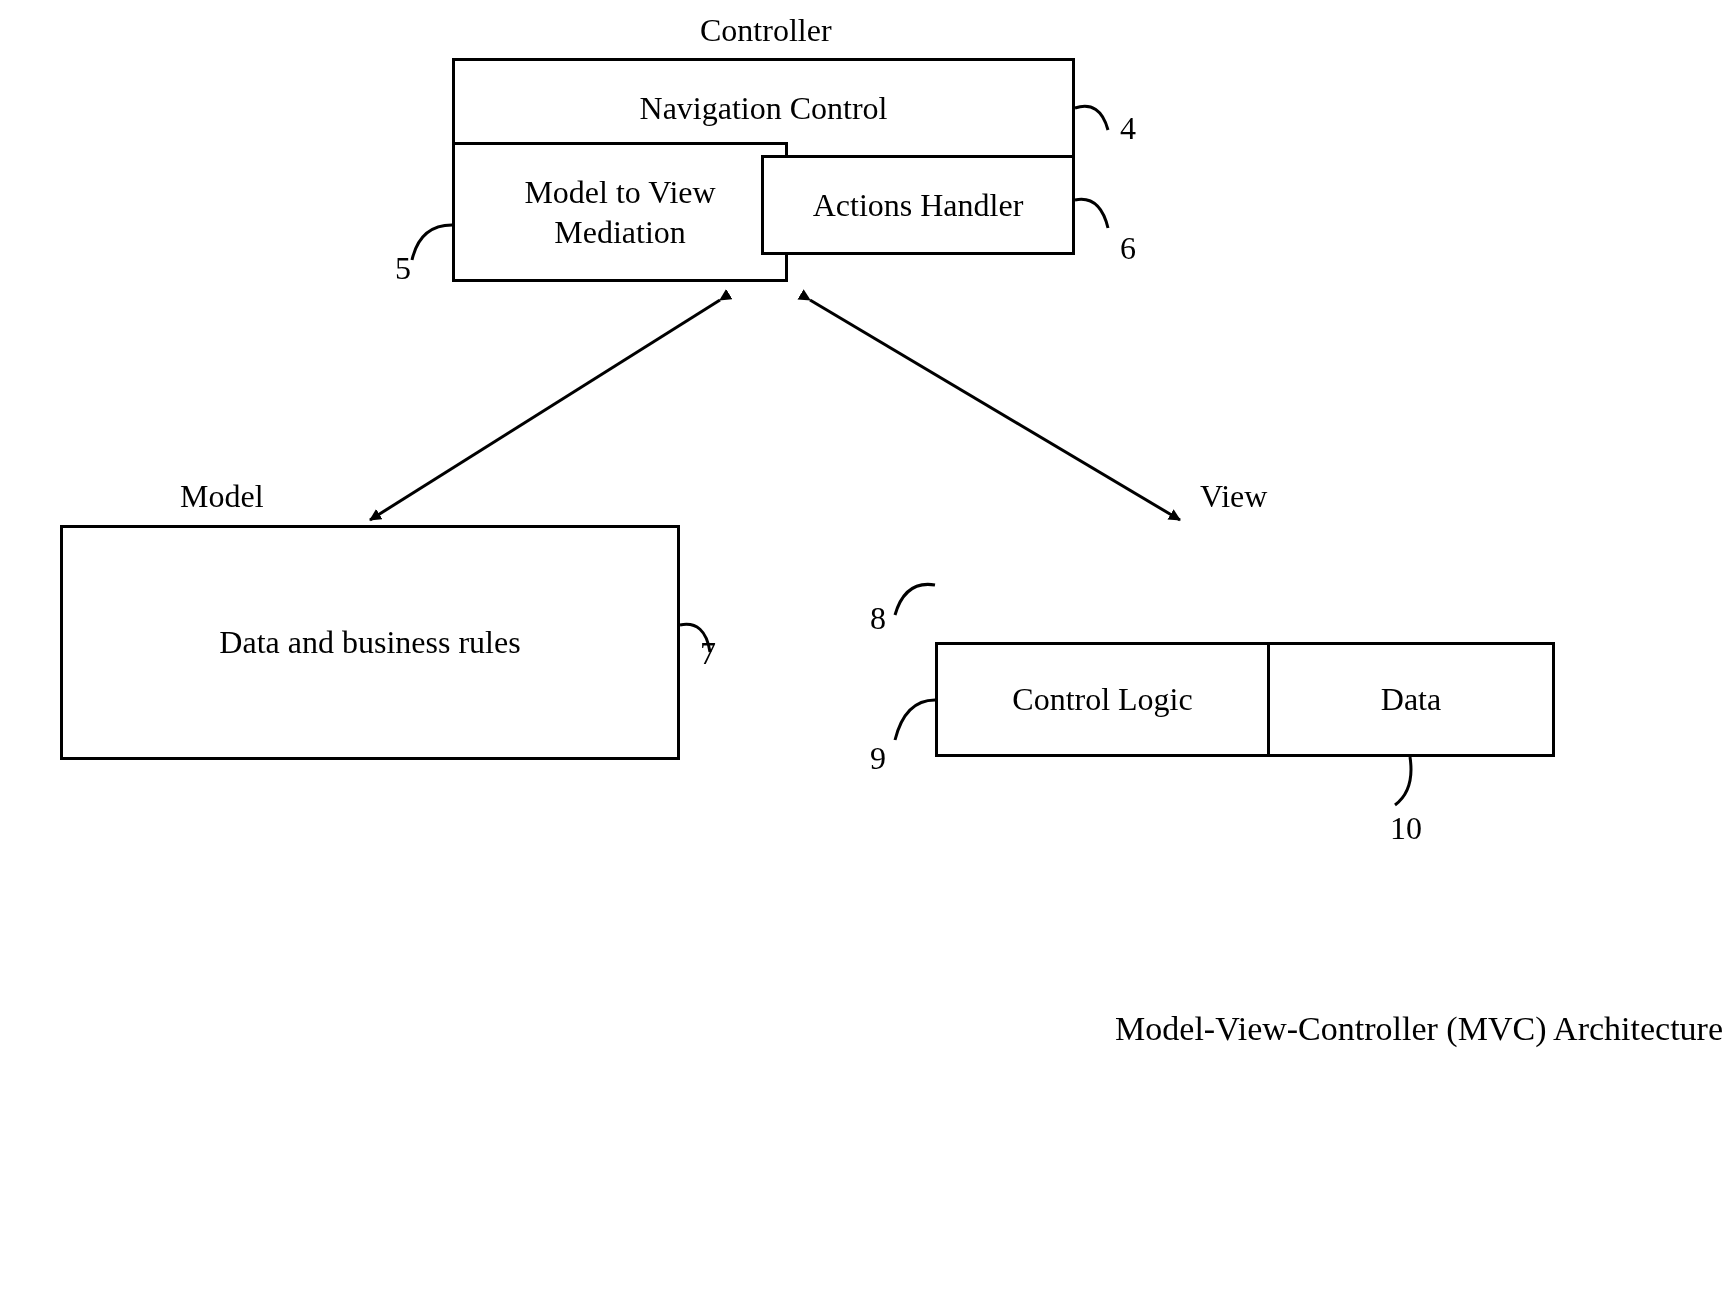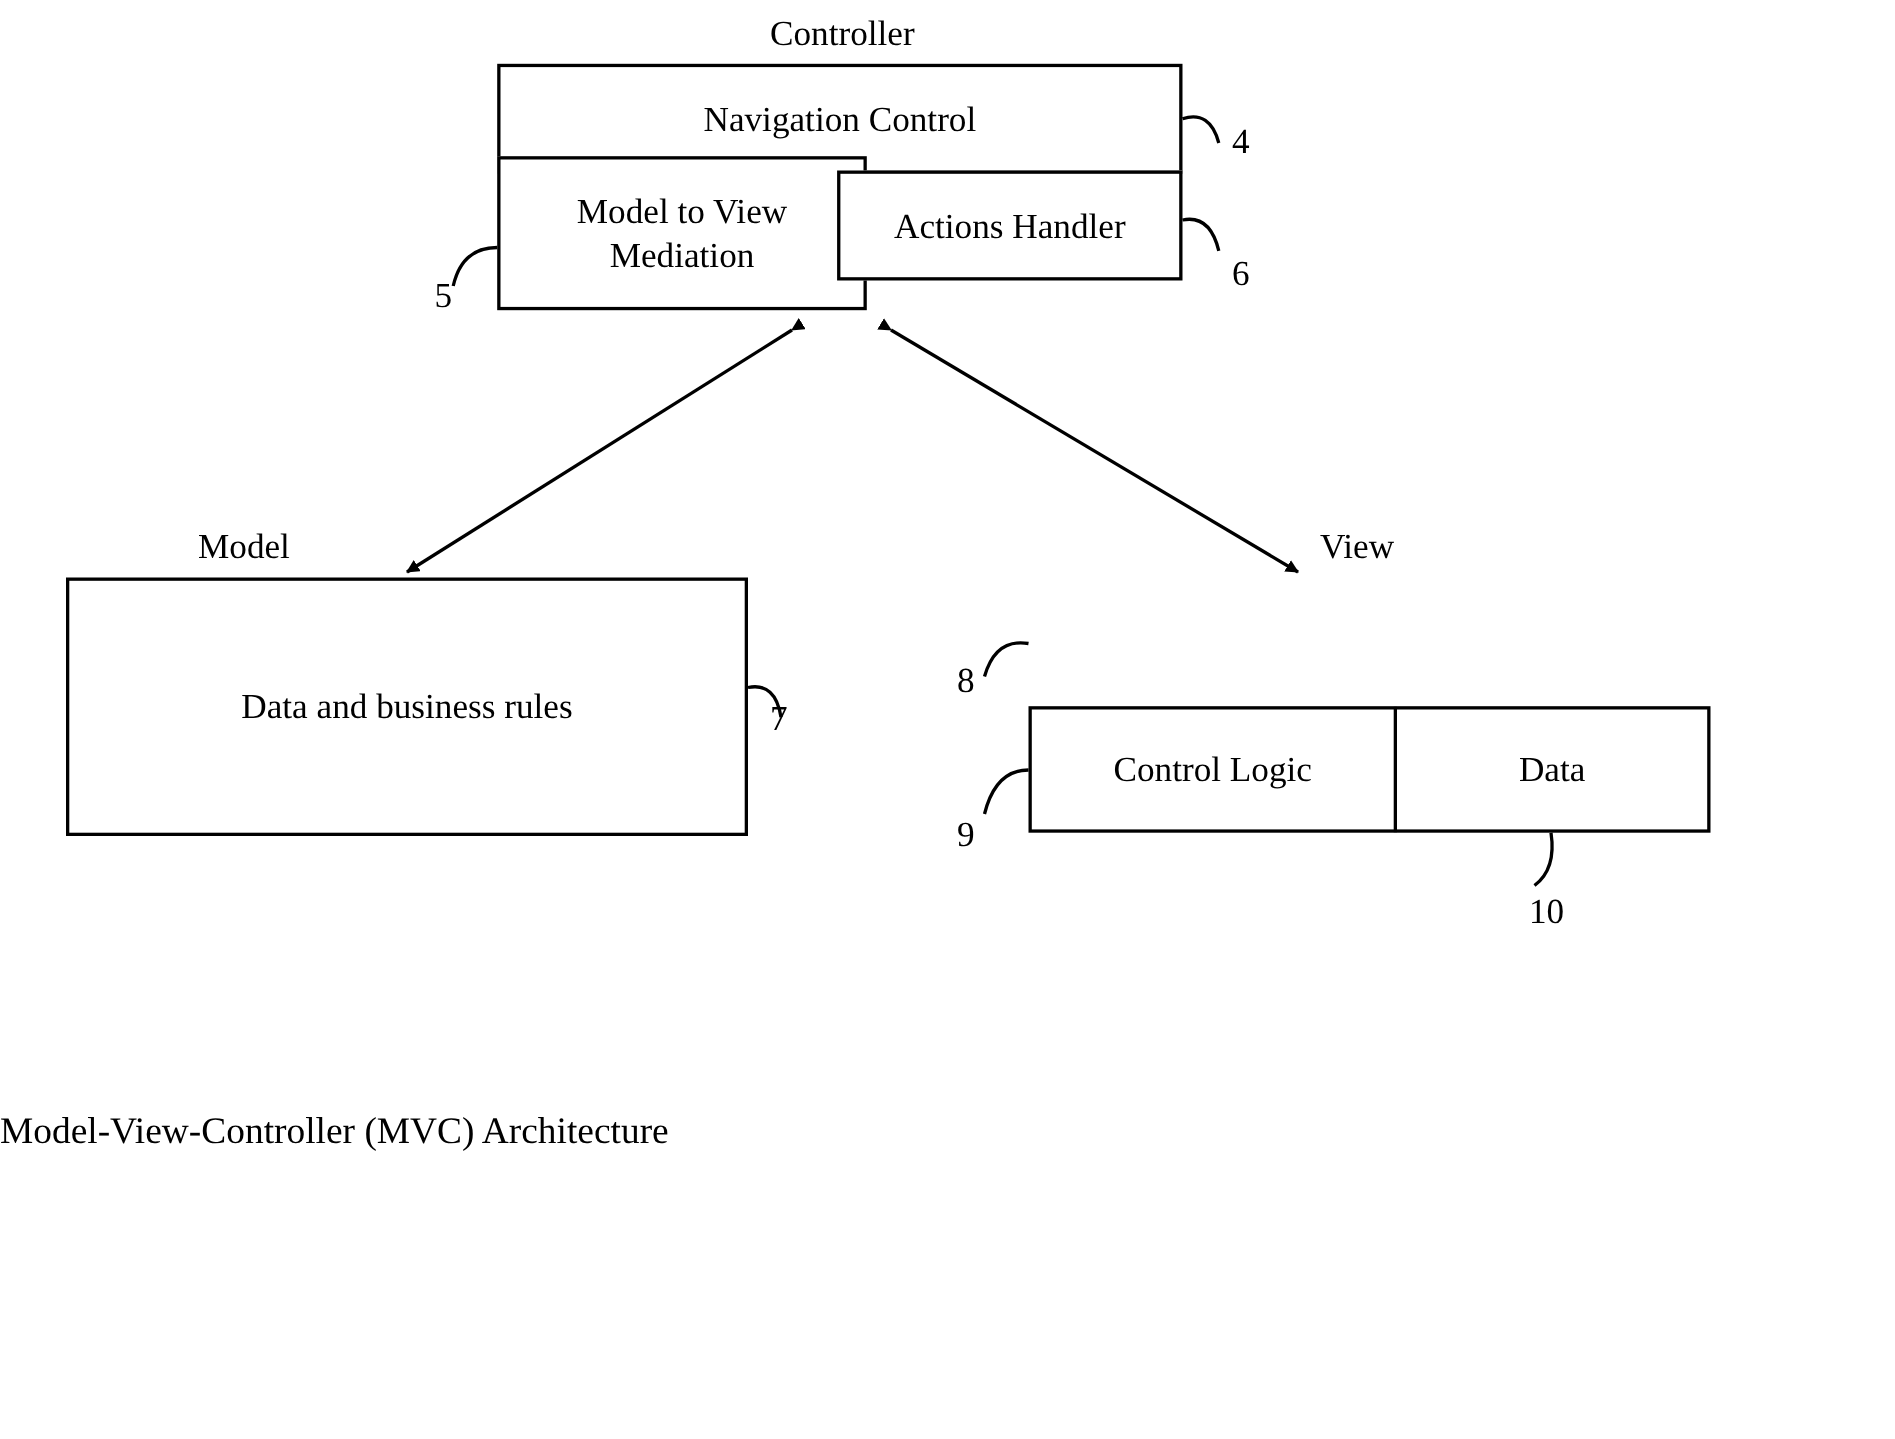--- a/index.html
+++ b/index.html
@@ -33,21 +33,21 @@
     font-size: 32px;
     white-space: nowrap;
   }
   .ref {
     position: absolute;
     font-size: 32px;
   }
   .caption {
     position: absolute;
     font-size: 34px;
-    text-align: left;
+    text-align: right;
   }
   .fignum {
     position: absolute;
     font-size: 46px;
     font-weight: bold;
     text-align: center;
   }
   svg.overlay {
     position: absolute;
     left: 0; top: 0;

